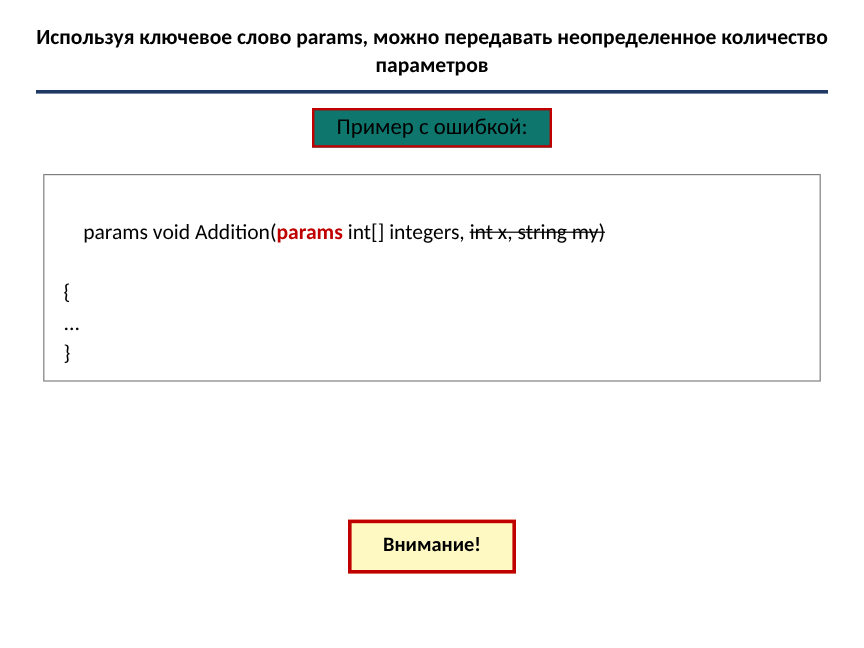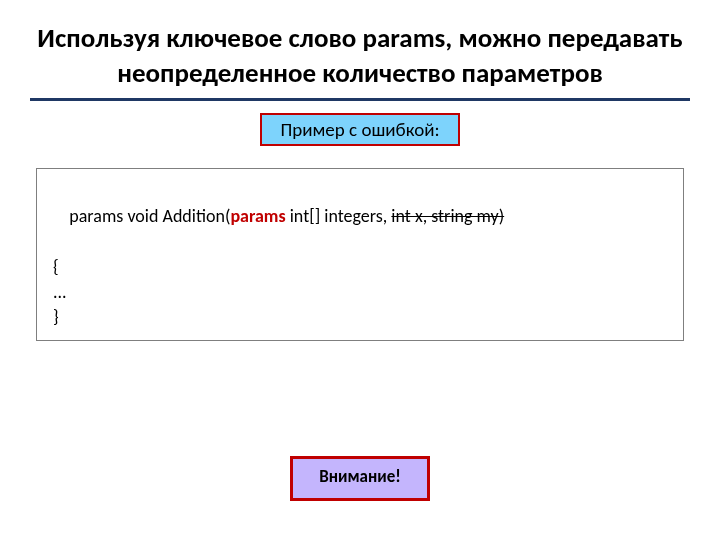--- a/index.html
+++ b/index.html
@@ -6,37 +6,37 @@
     body {
       width: 720px;
       height: 540px;
       background: #ffffff;
       font-family: Calibri, Arial, sans-serif;
       padding: 20px 30px;
       color: #000;
     }
     .title {
       font-weight: bold;
-      font-size: 27px;
+      font-size: 18px;
       text-align: center;
       line-height: 1.3;
       margin-bottom: 8px;
     }
     .rule {
       border: none;
       border-top: 3px solid #1f3864;
       margin-bottom: 12px;
     }
     .subtitle-wrap {
       text-align: center;
       margin-bottom: 22px;
     }
     .subtitle-box {
       display: inline-block;
-      background: #7dd3fc;
+      background: #0f766e;
       border: 2px solid #c00000;
       padding: 3px 18px;
       font-size: 19px;
       color: #000;
     }
     .code-box {
       border: 1px solid #7f7f7f;
       padding: 10px 16px 10px 16px;
       margin: 0 6px 0 6px;
       font-size: 18px;
@@ -50,21 +50,21 @@
       text-decoration-color: #000;
       text-decoration-thickness: 1px;
       text-align: right;
     }
     .attention-wrap {
       text-align: center;
       margin-top: 115px;
     }
     .attention-box {
       display: inline-block;
-      background: #c4b5fd;
+      background: #fef9c3;
       border: 3px solid #c00000;
       padding: 7px 26px 9px 26px;
       font-size: 17px;
       line-height: 1.35;
       text-align: center;
     }
     .attn-title { font-weight: bold; }
     .bold { font-weight: bold; }
   </style>
 </head>

